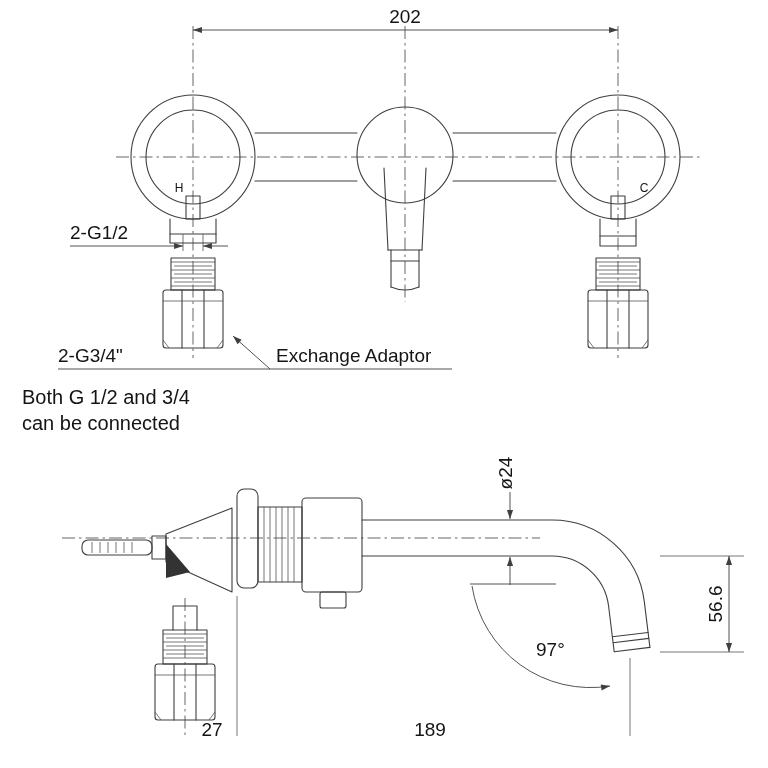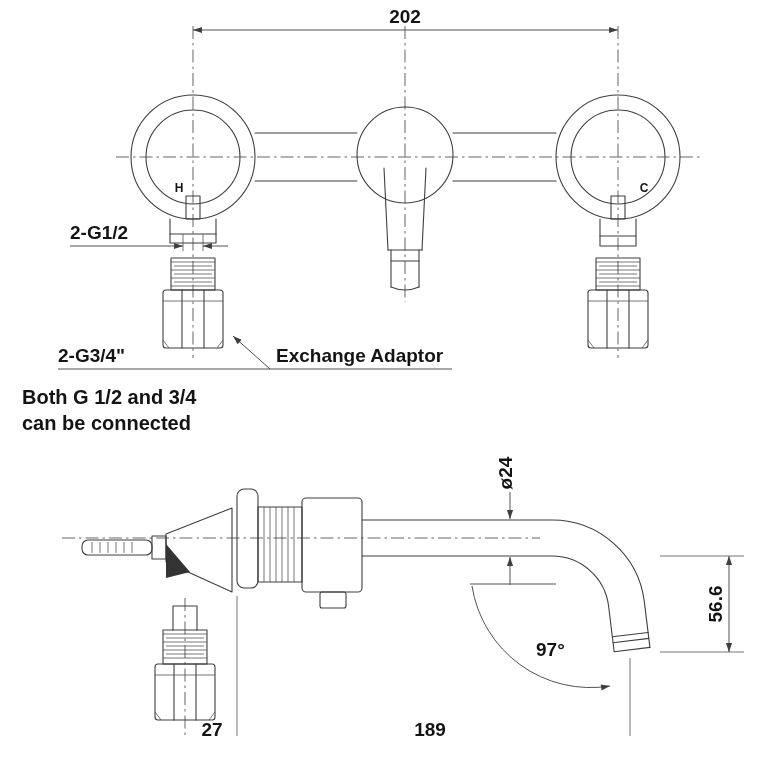--- a/index.html
+++ b/index.html
@@ -1,16 +1,16 @@
 <!DOCTYPE html>
 <html><head>
 <meta charset="utf-8">
 <style>
   html,body{margin:0;padding:0;background:#ffffff;}
-  .sheet{width:768px;height:736px;background:#ffffff;position:relative;overflow:hidden;font-weight:bold;}
+  .sheet{width:768px;height:736px;background:#ffffff;position:relative;overflow:hidden;}
   svg{display:block;}
   svg text{font-family:"Liberation Sans",sans-serif;fill:#141414;}
   .t19{font-size:19px;}
   .t20{font-size:20px;}
   .t12{font-size:12px;}
   .geo{fill:none;stroke:#3f3f3f;stroke-width:1.1;stroke-linejoin:round;stroke-linecap:round;}
   .dim{fill:none;stroke:#3f3f3f;stroke-width:0.9;}
   .thin{fill:none;stroke:#4a4a4a;stroke-width:0.75;}
   .cl{fill:none;stroke:#4a4a4a;stroke-width:0.85;stroke-dasharray:13 4 2.5 4;}
   .fillDark{fill:#333333;stroke:none;}

